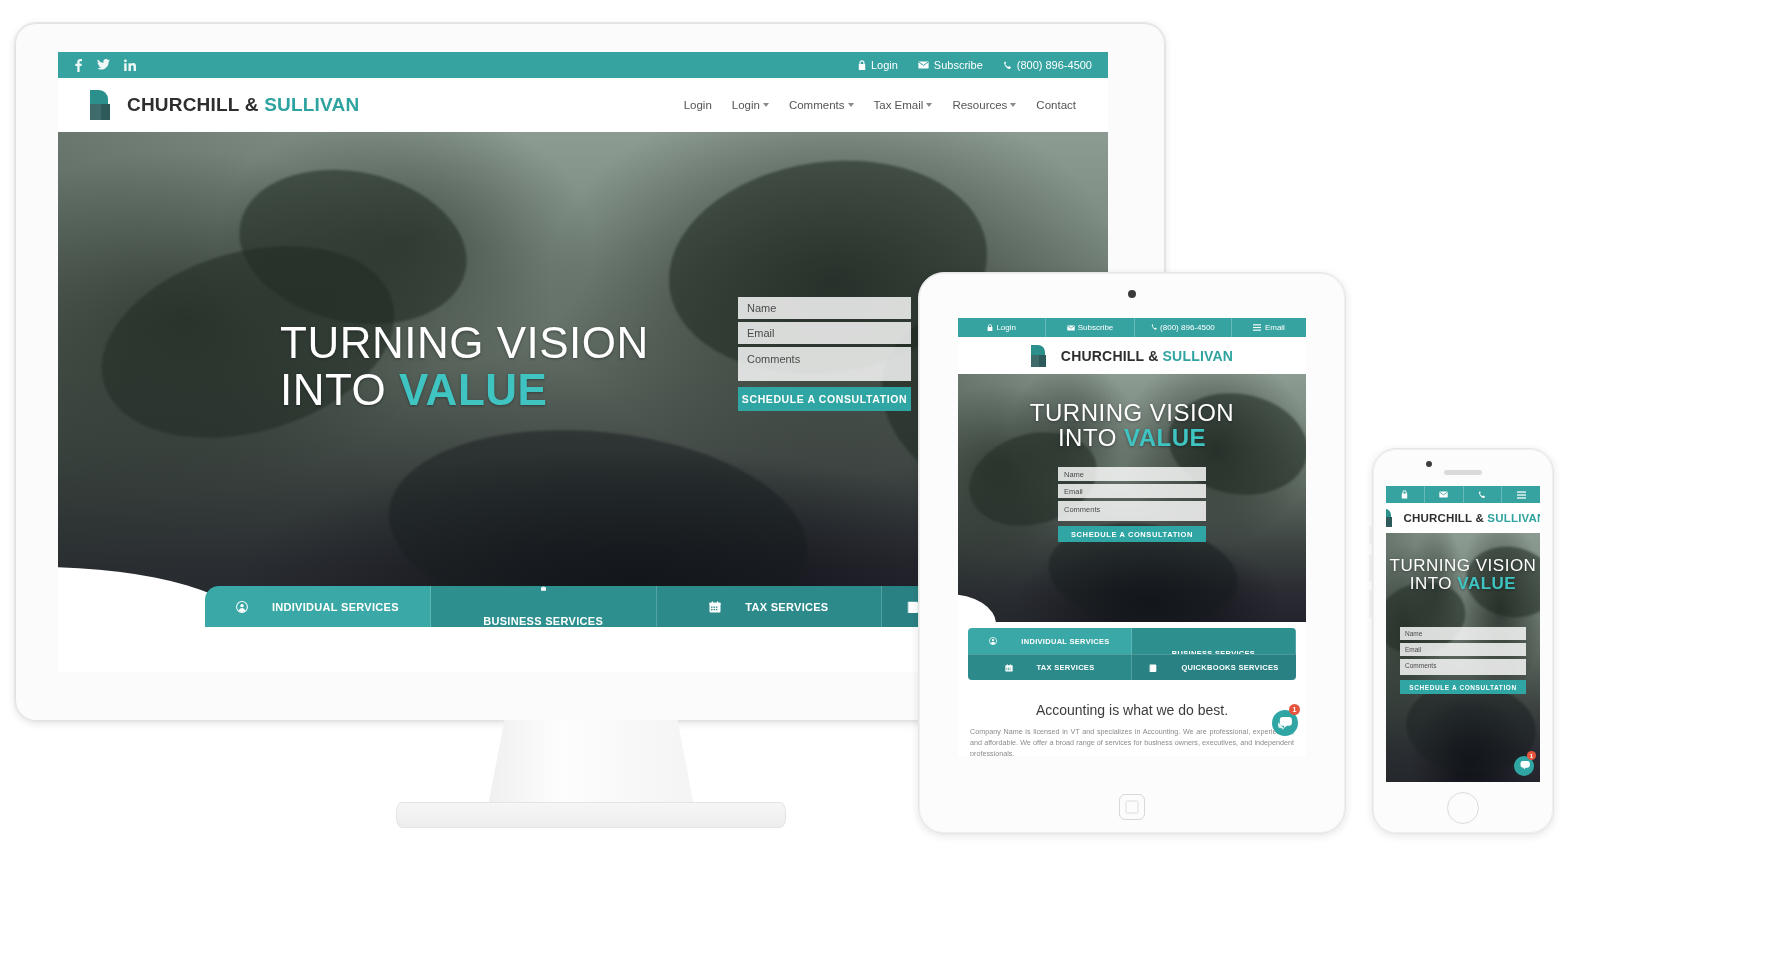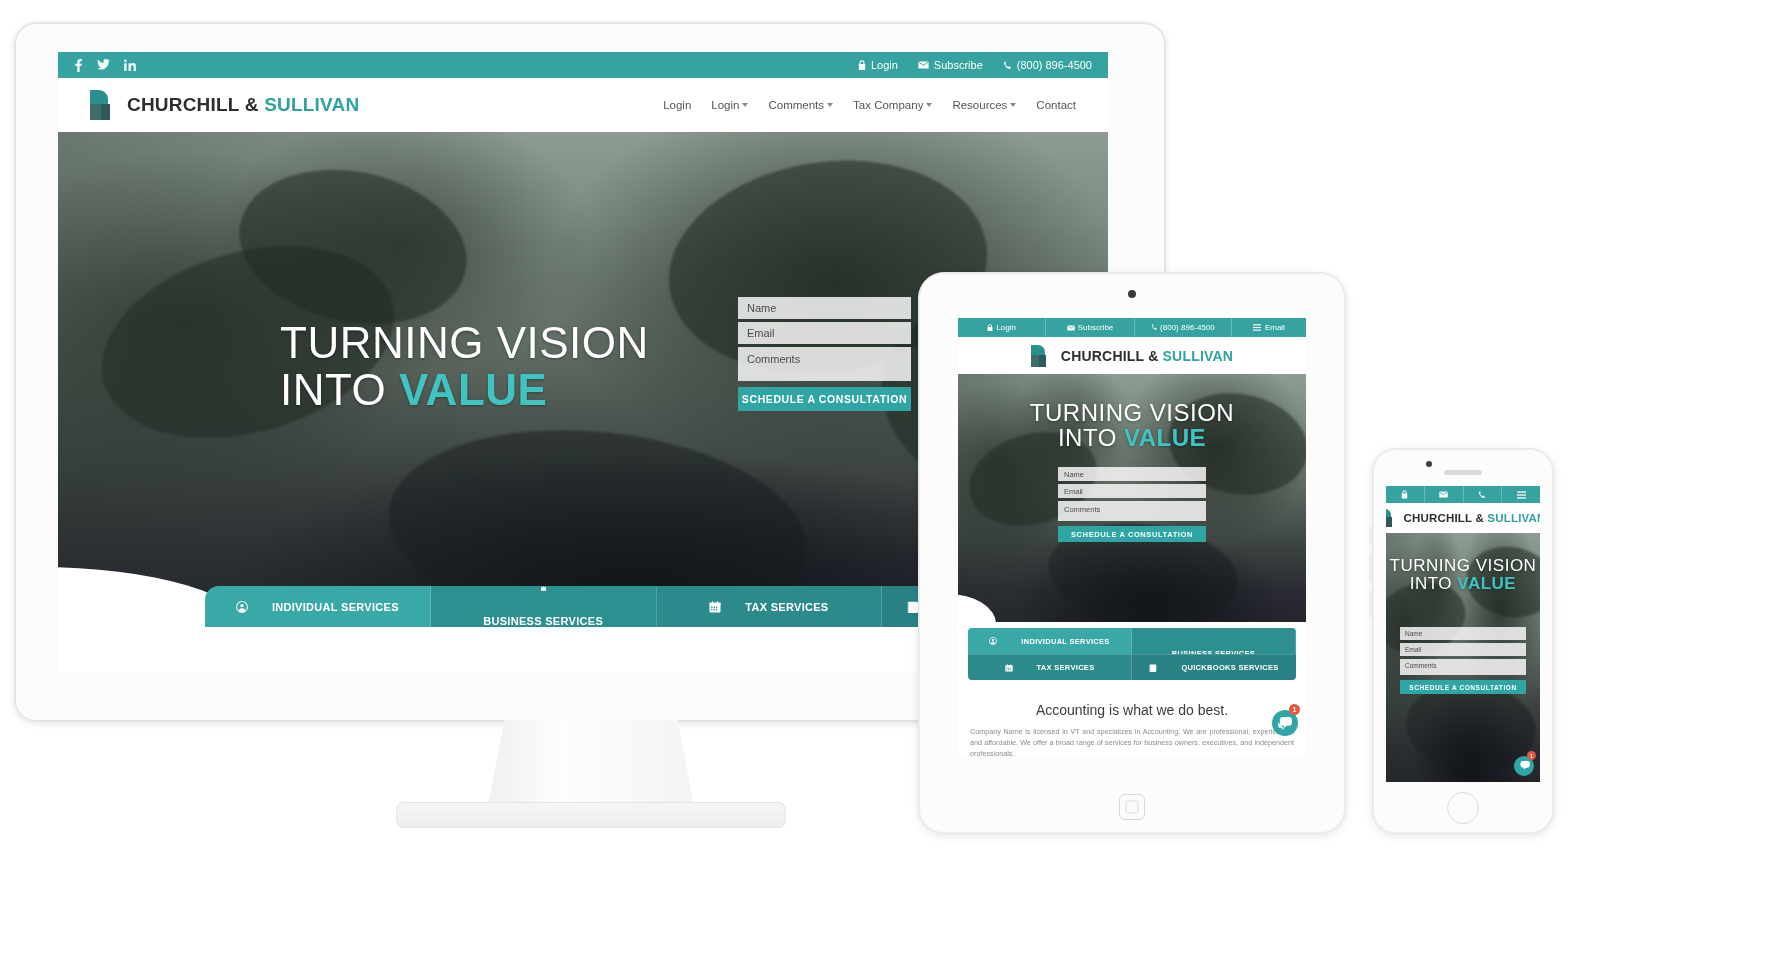--- a/index.html
+++ b/index.html
@@ -244,21 +244,21 @@
             </a>
           <a href="#">
               <span>Login</span>
               <i class="caret"></i>
             </a>
           <a href="#">
               <span>Comments</span>
               <i class="caret"></i>
             </a>
           <a href="#">
-              <span>Tax Company</span>
+              <span>Tax Email</span>
               <i class="caret"></i>
             </a>
           <a href="#">
               <span>Resources</span>
               <i class="caret"></i>
             </a>
           <a href="#">
               <span>Contact</span>
             </a>
         </div>

